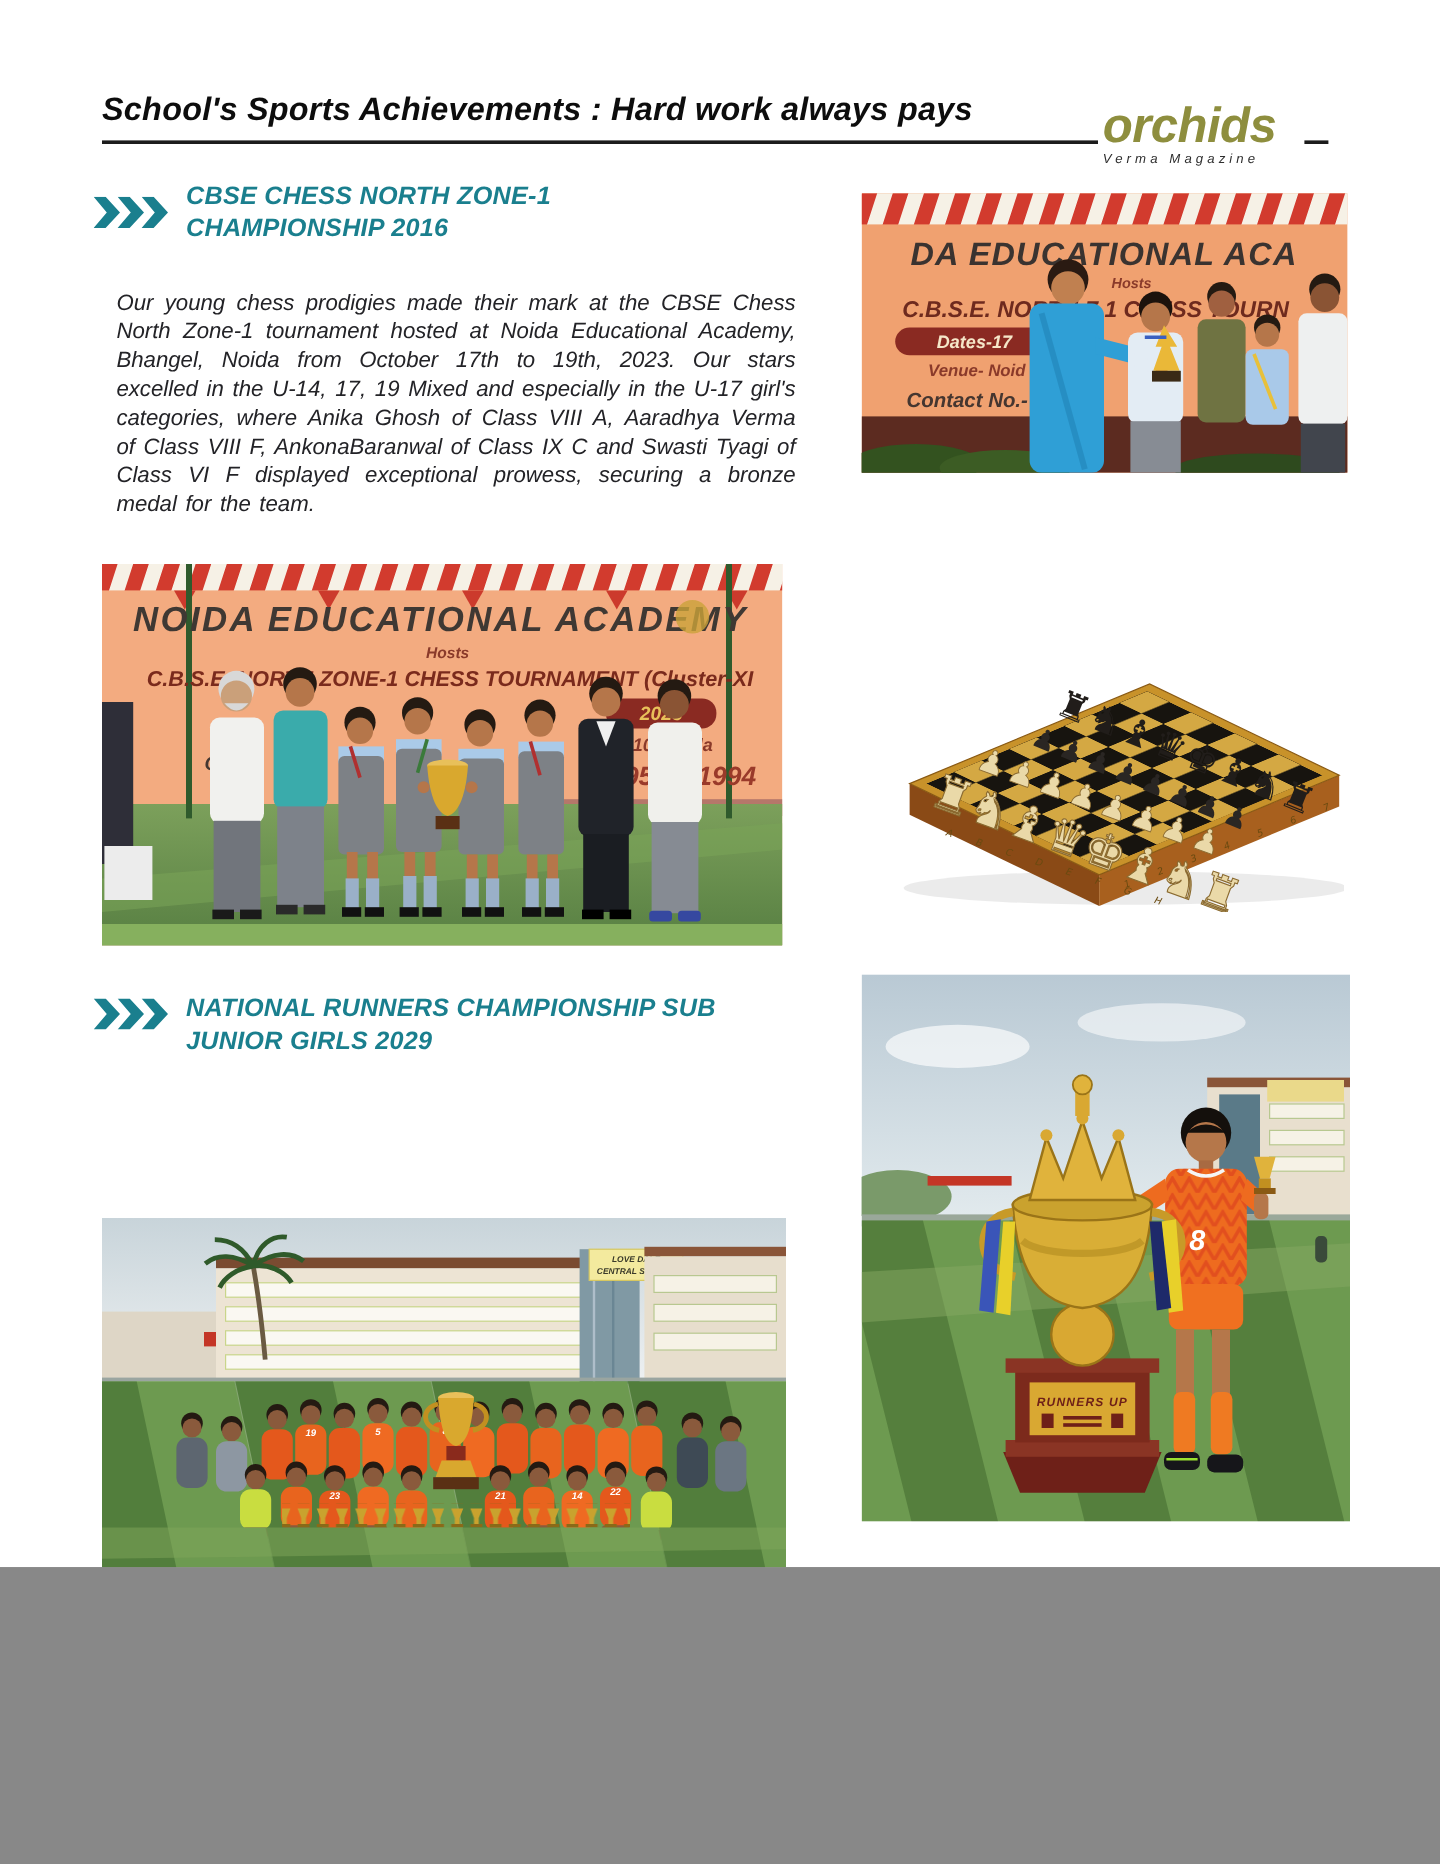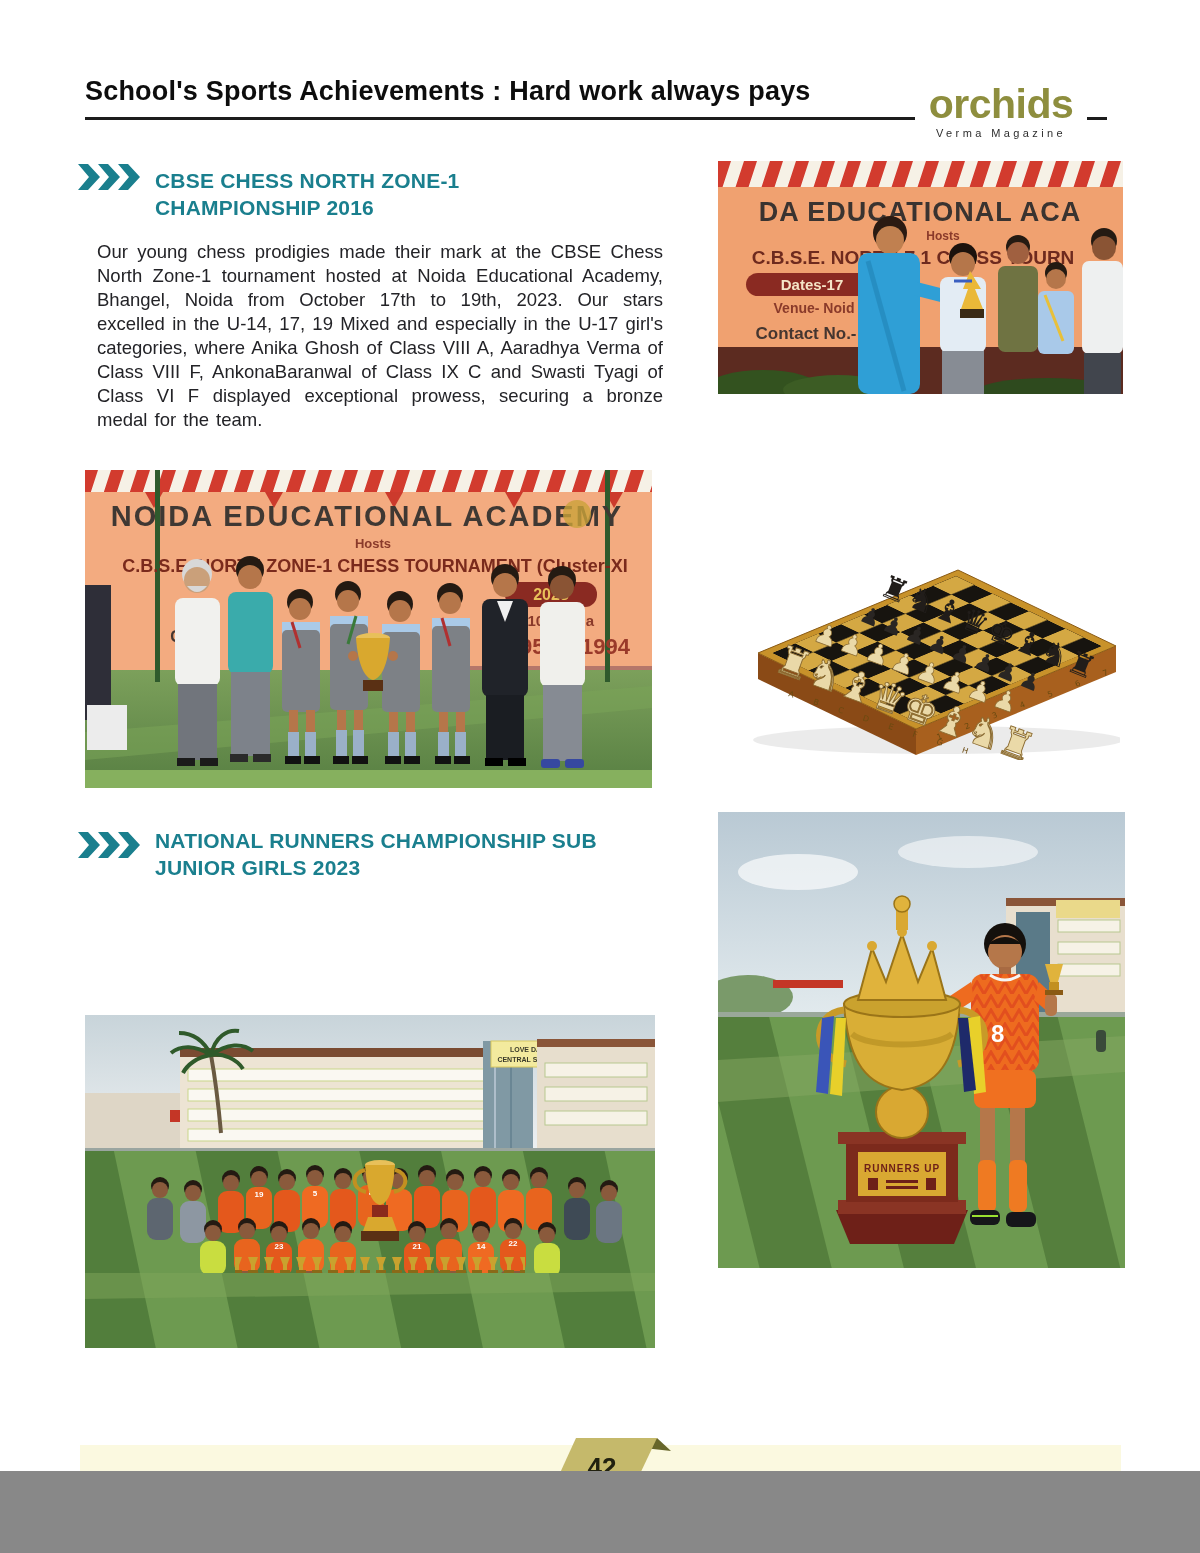--- a/index.html
+++ b/index.html
@@ -1,23 +1,23 @@
 <!DOCTYPE html>
 <html><head>
 <meta charset="utf-8">
 <style>
   html,body{margin:0;padding:0;background:#888;}
-  .page{position:relative;width:1200px;height:1471px;background:#ffffff;margin:0 auto;
-        font-family:"Liberation Sans", sans-serif;overflow:hidden;}
+  .page{position:relative;width:1200px;height:1306px;background:#ffffff;margin:0 auto;
+        font-family:"Liberation Sans", sans-serif;overflow:hidden;font-style:italic;}
 
   
   .title{position:absolute;left:85px;top:76px;margin:0;font-size:27px;font-weight:bold;
          color:#0d0d0d;letter-spacing:.2px;}
   .title-rule{position:absolute;left:85px;top:117px;width:1022px;height:3px;background:#1c1c1c;}
-  .logo{position:absolute;left:915px;top:84px;width:164px;background:#ffffff;text-align:center;
+  .logo{position:absolute;left:915px;top:84px;width:164px;background:#ffffff;
         padding:0 4px;z-index:3;}
   .logo-name{font-size:41px;font-weight:bold;color:#8e8e3e;line-height:1.02;letter-spacing:-.5px;}
   .logo-sub{font-size:11px;color:#2e2e2e;letter-spacing:3.4px;margin-top:1px;white-space:nowrap;}
 
   
   .chevrons{position:absolute;width:66px;height:26px;}
   .sec-head{position:absolute;margin:0;font-size:21px;font-weight:bold;color:#1a7f8e;
             line-height:27px;letter-spacing:.2px;}
   .sec-body{position:absolute;margin:12px;font-size:18.5px;line-height:24px;color:#232327;
             text-align:justify;word-spacing:2px;}
@@ -43,21 +43,21 @@
   <div class="logo">
     <div class="logo-name">orchids</div>
     <div class="logo-sub">Verma Magazine</div>
   </div>
 
   <svg class="chevrons" style="left:78px;top:164px" viewBox="0 0 66 26">
     <polygon points="0,0 10,0 22,13 10,26 0,26 11,13" fill="#1a7f8e"></polygon>
     <polygon points="20,0 30,0 42,13 30,26 20,26 31,13" fill="#1a7f8e"></polygon>
     <polygon points="40,0 50,0 62,13 50,26 40,26 51,13" fill="#1a7f8e"></polygon>
   </svg>
-  <h2 class="sec-head" style="left:155px;top:167px;width:500px">
+  <h2 class="sec-head" style="left:155px;top:150px;width:500px">
     <span>CBSE CHESS NORTH ZONE-1</span><br>
     <span>CHAMPIONSHIP 2016</span>
   </h2>
   <p class="sec-body" style="left:85px;top:228px;width:566px">Our young chess prodigies made their mark at the CBSE Chess North Zone-1 tournament hosted at Noida Educational Academy, Bhangel, Noida from October 17th to 19th, 2023. Our stars excelled in the U-14, 17, 19 Mixed and especially in the U-17 girl's categories, where Anika Ghosh of Class VIII A, Aaradhya Verma of Class VIII F, AnkonaBaranwal of Class IX C and Swasti Tyagi of Class VI F displayed exceptional prowess, securing a bronze medal for the team.</p>
 
   <svg class="photo" style="left:718px;top:161px" width="405" height="233" viewBox="0 0 405 233">
     <defs>
       <pattern id="p1stripe" patternUnits="userSpaceOnUse" width="26" height="28" patternTransform="skewX(-18)">
         <rect width="13" height="28" fill="#d23b2e"></rect>
           <rect x="13" width="13" height="28" fill="#f6f1e6"></rect>
@@ -275,21 +275,21 @@
     <text class="chesstxt" transform="translate(44,192) rotate(20)" font-size="40" fill="#ead9a8" stroke="#8a6a30" stroke-width=".9" letter-spacing="-2">♜♞♝♛♚♝♞♜</text>
   </svg>
 
   <svg class="chevrons" style="left:78px;top:832px" viewBox="0 0 66 26">
     <polygon points="0,0 10,0 22,13 10,26 0,26 11,13" fill="#1a7f8e"></polygon>
     <polygon points="20,0 30,0 42,13 30,26 20,26 31,13" fill="#1a7f8e"></polygon>
     <polygon points="40,0 50,0 62,13 50,26 40,26 51,13" fill="#1a7f8e"></polygon>
   </svg>
   <h2 class="sec-head" style="left:155px;top:827px;width:520px">
     <span>NATIONAL RUNNERS CHAMPIONSHIP SUB</span><br>
-    <span>JUNIOR GIRLS 2023</span>
+    <span>JUNIOR GIRLS 2029</span>
   </h2>
 
   <svg class="photo" style="left:85px;top:1015px" width="570" height="333" viewBox="0 0 570 333">
     <defs>
       <linearGradient id="p4sky" x1="0" y1="0" x2="0" y2="1">
         <stop offset="0" stop-color="#c8d4da"></stop>
           <stop offset="1" stop-color="#eef1f2"></stop>
       </linearGradient>
       <pattern id="p4turf" patternUnits="userSpaceOnUse" width="160" height="600" patternTransform="rotate(-12)">
         <rect width="80" height="600" fill="#6d9a50"></rect>

